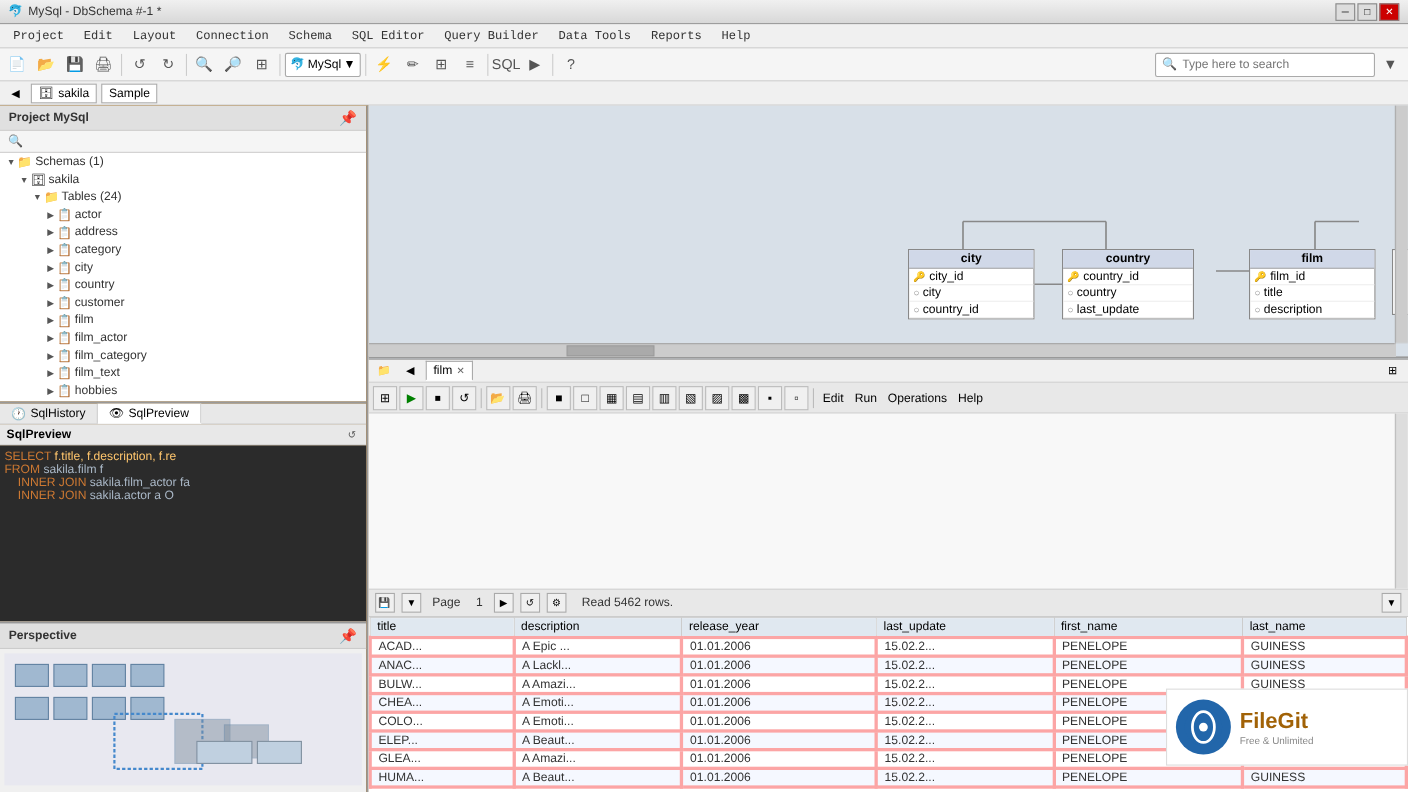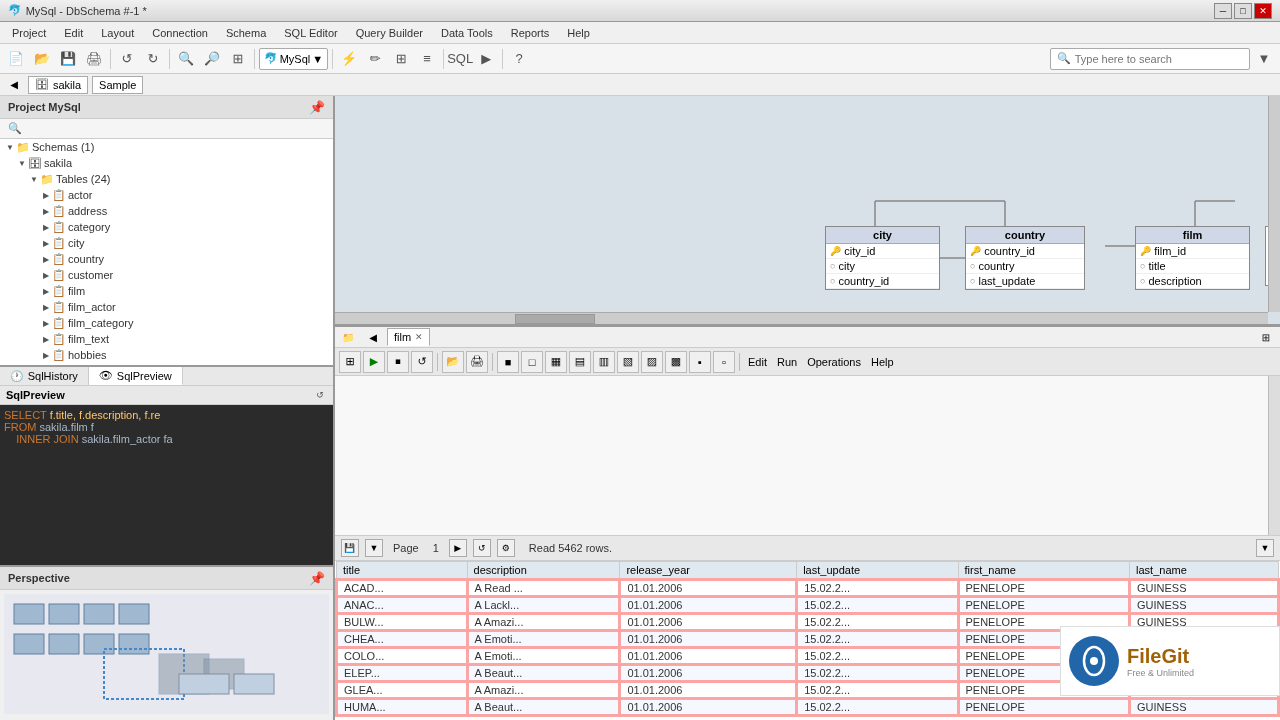--- a/index.html
+++ b/index.html
@@ -23,21 +23,21 @@
     
     .menu-bar {
       background: #f0f0f0;
       height: 22px;
       display: flex;
       align-items: center;
       padding: 0 4px;
       border-bottom: 1px solid #ccc;
       gap: 2px;
     }
-    .menu-item { padding: 2px 8px; cursor: pointer; color: #333; border-radius: 2px; }
+    .menu-item { padding: 2px 8px; cursor: pointer; color: #333; border-radius: 2px; font-family: Liberation Mono, monospace; }
     
     
     .toolbar {
       background: #f5f5f5;
       height: 30px;
       display: flex;
       align-items: center;
       padding: 0 4px;
       border-bottom: 1px solid #ccc;
       gap: 2px;
@@ -514,20 +514,21 @@
         </div>
       </div>
       <div style="background:#e8e8e8;padding:2px 6px;border-bottom:1px solid #ccc;display:flex;align-items:center;justify-content:space-between;">
         <span style="font-size:11px;font-weight:bold;">SqlPreview</span>
         <button class="toolbar-btn" style="width:14px;height:14px;font-size:9px;">↺</button>
       </div>
       <div class="sql-preview">
         <div><span class="kw">SELECT</span> <span class="fn">f.title, f.description, f.re</span></div>
         <div><span class="kw">FROM</span> <span class="id">sakila.film f</span></div>
         <div>&nbsp;&nbsp;&nbsp;&nbsp;<span class="kw">INNER JOIN</span> <span class="id">sakila.film_actor fa</span></div>
+        <div>&nbsp;&nbsp;&nbsp;&nbsp;<span class="kw">INNER JOIN</span> <span class="id">sakila.actor a O</span></div>
       </div>
     </div>
 
     <div class="perspective-panel">
       <div class="panel-header">
         <span class="panel-header-title">Perspective</span>
         <button class="toolbar-btn" style="width:16px;height:16px;">📌</button>
       </div>
       <div class="perspective-canvas">
         
@@ -705,21 +706,21 @@
             <th>description</th>
             <th>release_year</th>
             <th>last_update</th>
             <th>first_name</th>
             <th>last_name</th>
           </tr>
         </thead>
         <tbody id="grid-body">
         <tr>
               <td>ACAD...</td>
-              <td>A Read ...</td>
+              <td>A Epic ...</td>
               <td>01.01.2006</td>
               <td>15.02.2...</td>
               <td>PENELOPE</td>
               <td>GUINESS</td>
             </tr>
             <tr>
               <td>ANAC...</td>
               <td>A Lackl...</td>
               <td>01.01.2006</td>
               <td>15.02.2...</td>

